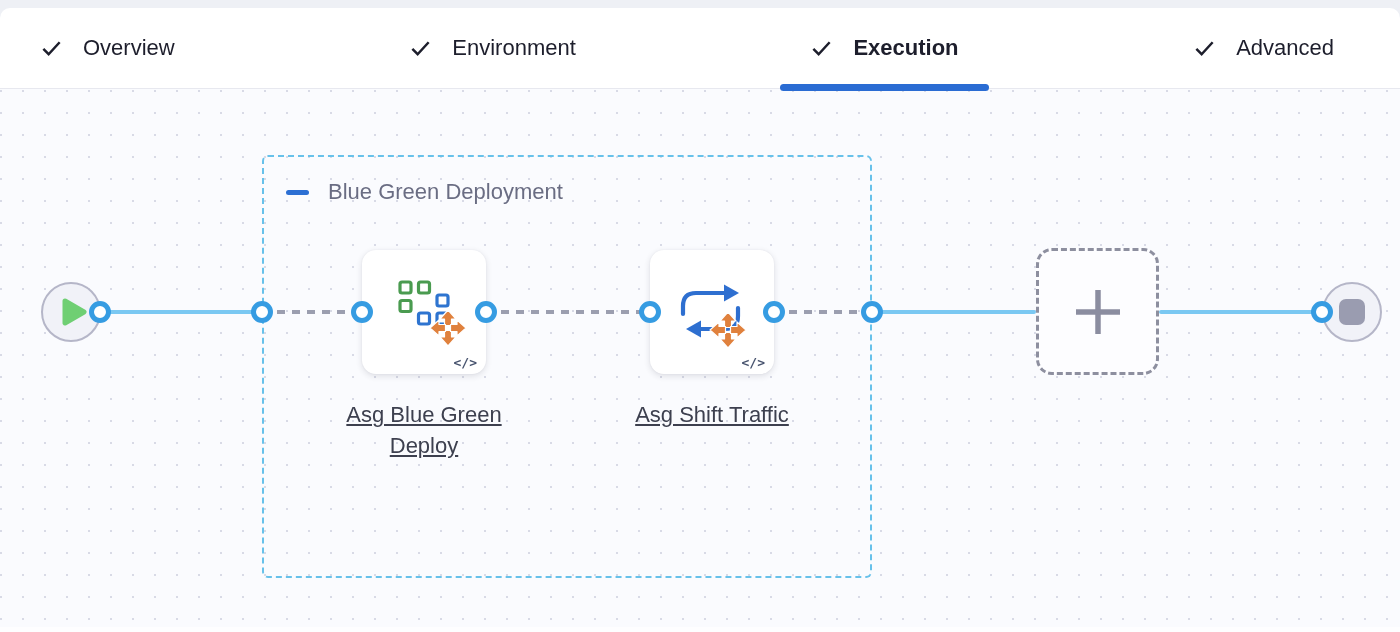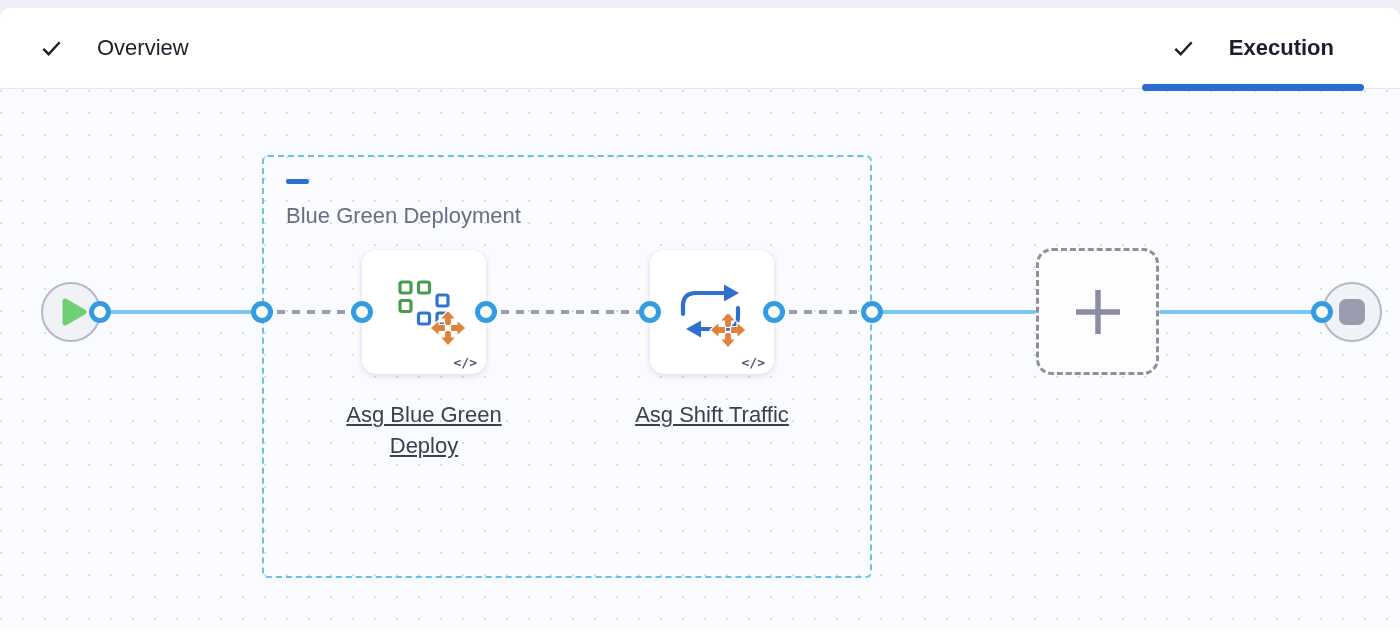--- a/index.html
+++ b/index.html
@@ -17,21 +17,21 @@
     position: absolute; top: 8px; left: 0; right: 0; height: 80px;
     background: #fff;
     border-radius: 10px 10px 0 0;
     box-shadow: 0 1px 0 #E7E8EF;
     display: flex; align-items: stretch; justify-content: space-between;
     padding: 0 66px 0 40px;
     z-index: 10;
   }
   .tab {
     position: relative;
-    display: flex; align-items: center; gap: 34px;
+    display: flex; align-items: center; gap: 20px;
     font-size: 22px; color: #1D1E2C; cursor: pointer;
   }
   .tab.active { font-weight: 700; text-align: center; }
   .tab .underline {
     position: absolute; left: -30px; right: -30px; bottom: -3px;
     height: 7px; border-radius: 4px; background: #2A6CD3;
   }
   .check-icon { flex: 0 0 auto; }
 
   
@@ -63,21 +63,21 @@
   }
   .stop-square { width: 26px; height: 26px; border-radius: 7px; background: #9A9CB0; }
 
   .step-group {
     position: absolute; left: 262px; top: 67px; width: 610px; height: 423px;
     border: 2px dashed #67C1EA; border-radius: 6px;
     z-index: 0;
   }
   .group-header {
     position: absolute; left: 22px; top: 22px;
-    display: flex; align-items: flex-start; gap: 19px; flex-direction: column;
+    display: flex; align-items: center; gap: 19px;
   }
   .minus-icon { width: 23px; height: 5px; border-radius: 2.5px; background: #2C6FD3; cursor: pointer; }
   .group-label { font-size: 22px; color: #6A6D83; white-space: nowrap; }
 
   .step-card {
     position: absolute; top: 162px; width: 124px; height: 124px;
     background: #fff; border-radius: 14px;
     box-shadow: 0 2px 6px rgba(40,41,61,.14), 0 0 2px rgba(40,41,61,.06);
     z-index: 2; cursor: pointer;
   }
@@ -119,29 +119,41 @@
 <nav class="tabbar">
 
   <div class="tab">
     <svg class="check-icon" width="23" height="23" viewBox="0 0 24 24">
         <path d="M3.5 12.5 L9 18 L20.5 5.5" fill="none" stroke="#1D1E2C" stroke-width="2.6"></path>
       </svg>
     <span>Overview</span>
   </div>
 
 
+  <div class="tab">
+    <svg class="check-icon" width="23" height="23" viewBox="0 0 24 24">
+        <path d="M3.5 12.5 L9 18 L20.5 5.5" fill="none" stroke="#1D1E2C" stroke-width="2.6"></path>
+      </svg>
+    <span>Environment</span>
+  </div>
 
   <div class="tab active">
     <svg class="check-icon" width="23" height="23" viewBox="0 0 24 24">
         <path d="M3.5 12.5 L9 18 L20.5 5.5" fill="none" stroke="#1D1E2C" stroke-width="2.6"></path>
       </svg>
     <span>Execution</span>
     <span class="underline"></span>
   </div>
 
+  <div class="tab">
+    <svg class="check-icon" width="23" height="23" viewBox="0 0 24 24">
+        <path d="M3.5 12.5 L9 18 L20.5 5.5" fill="none" stroke="#1D1E2C" stroke-width="2.6"></path>
+      </svg>
+    <span>Advanced</span>
+  </div>
 </nav>
 
 <div class="canvas">
 
   <div class="line solid" style="left:100px;  width:162px;"></div>
   <div class="line dashed" style="left:262px;  width:100px;"></div>
   <div class="line dashed" style="left:486px;  width:164px;"></div>
   <div class="line dashed" style="left:774px;  width:98px;"></div>
   <div class="line solid" style="left:872px;  width:164px;"></div>
   <div class="line solid" style="left:1159px; width:163px;"></div>

